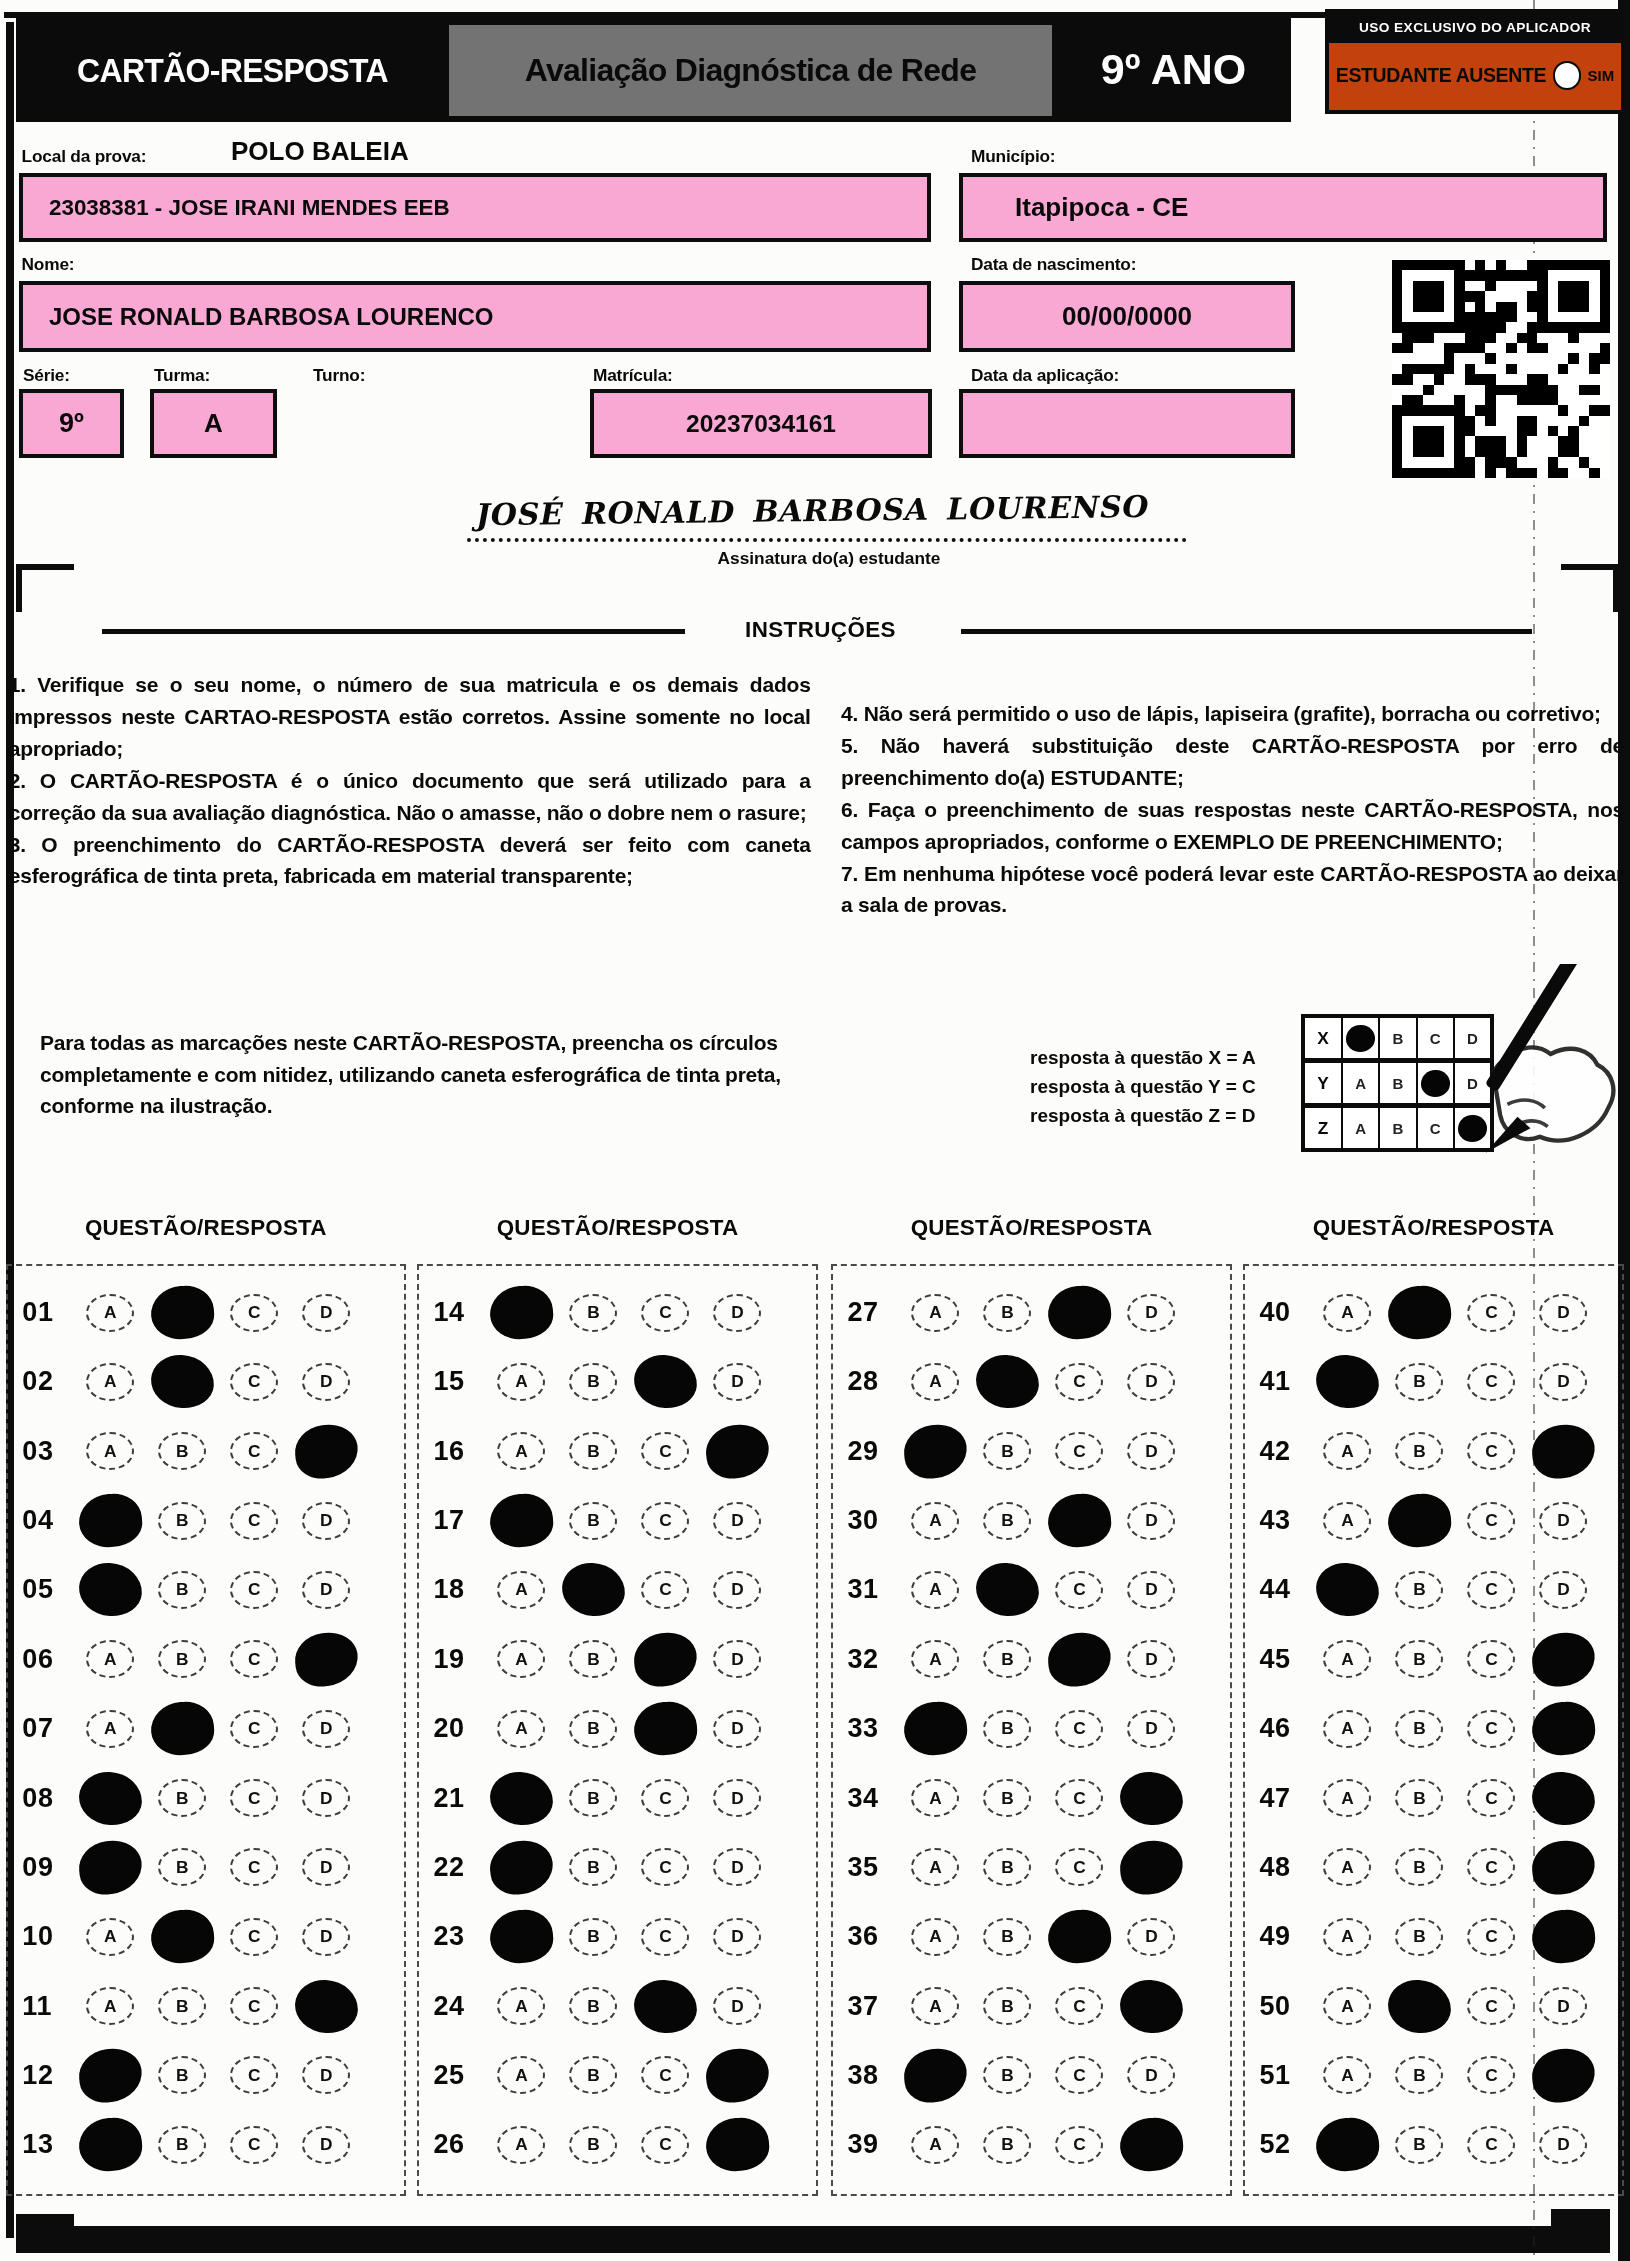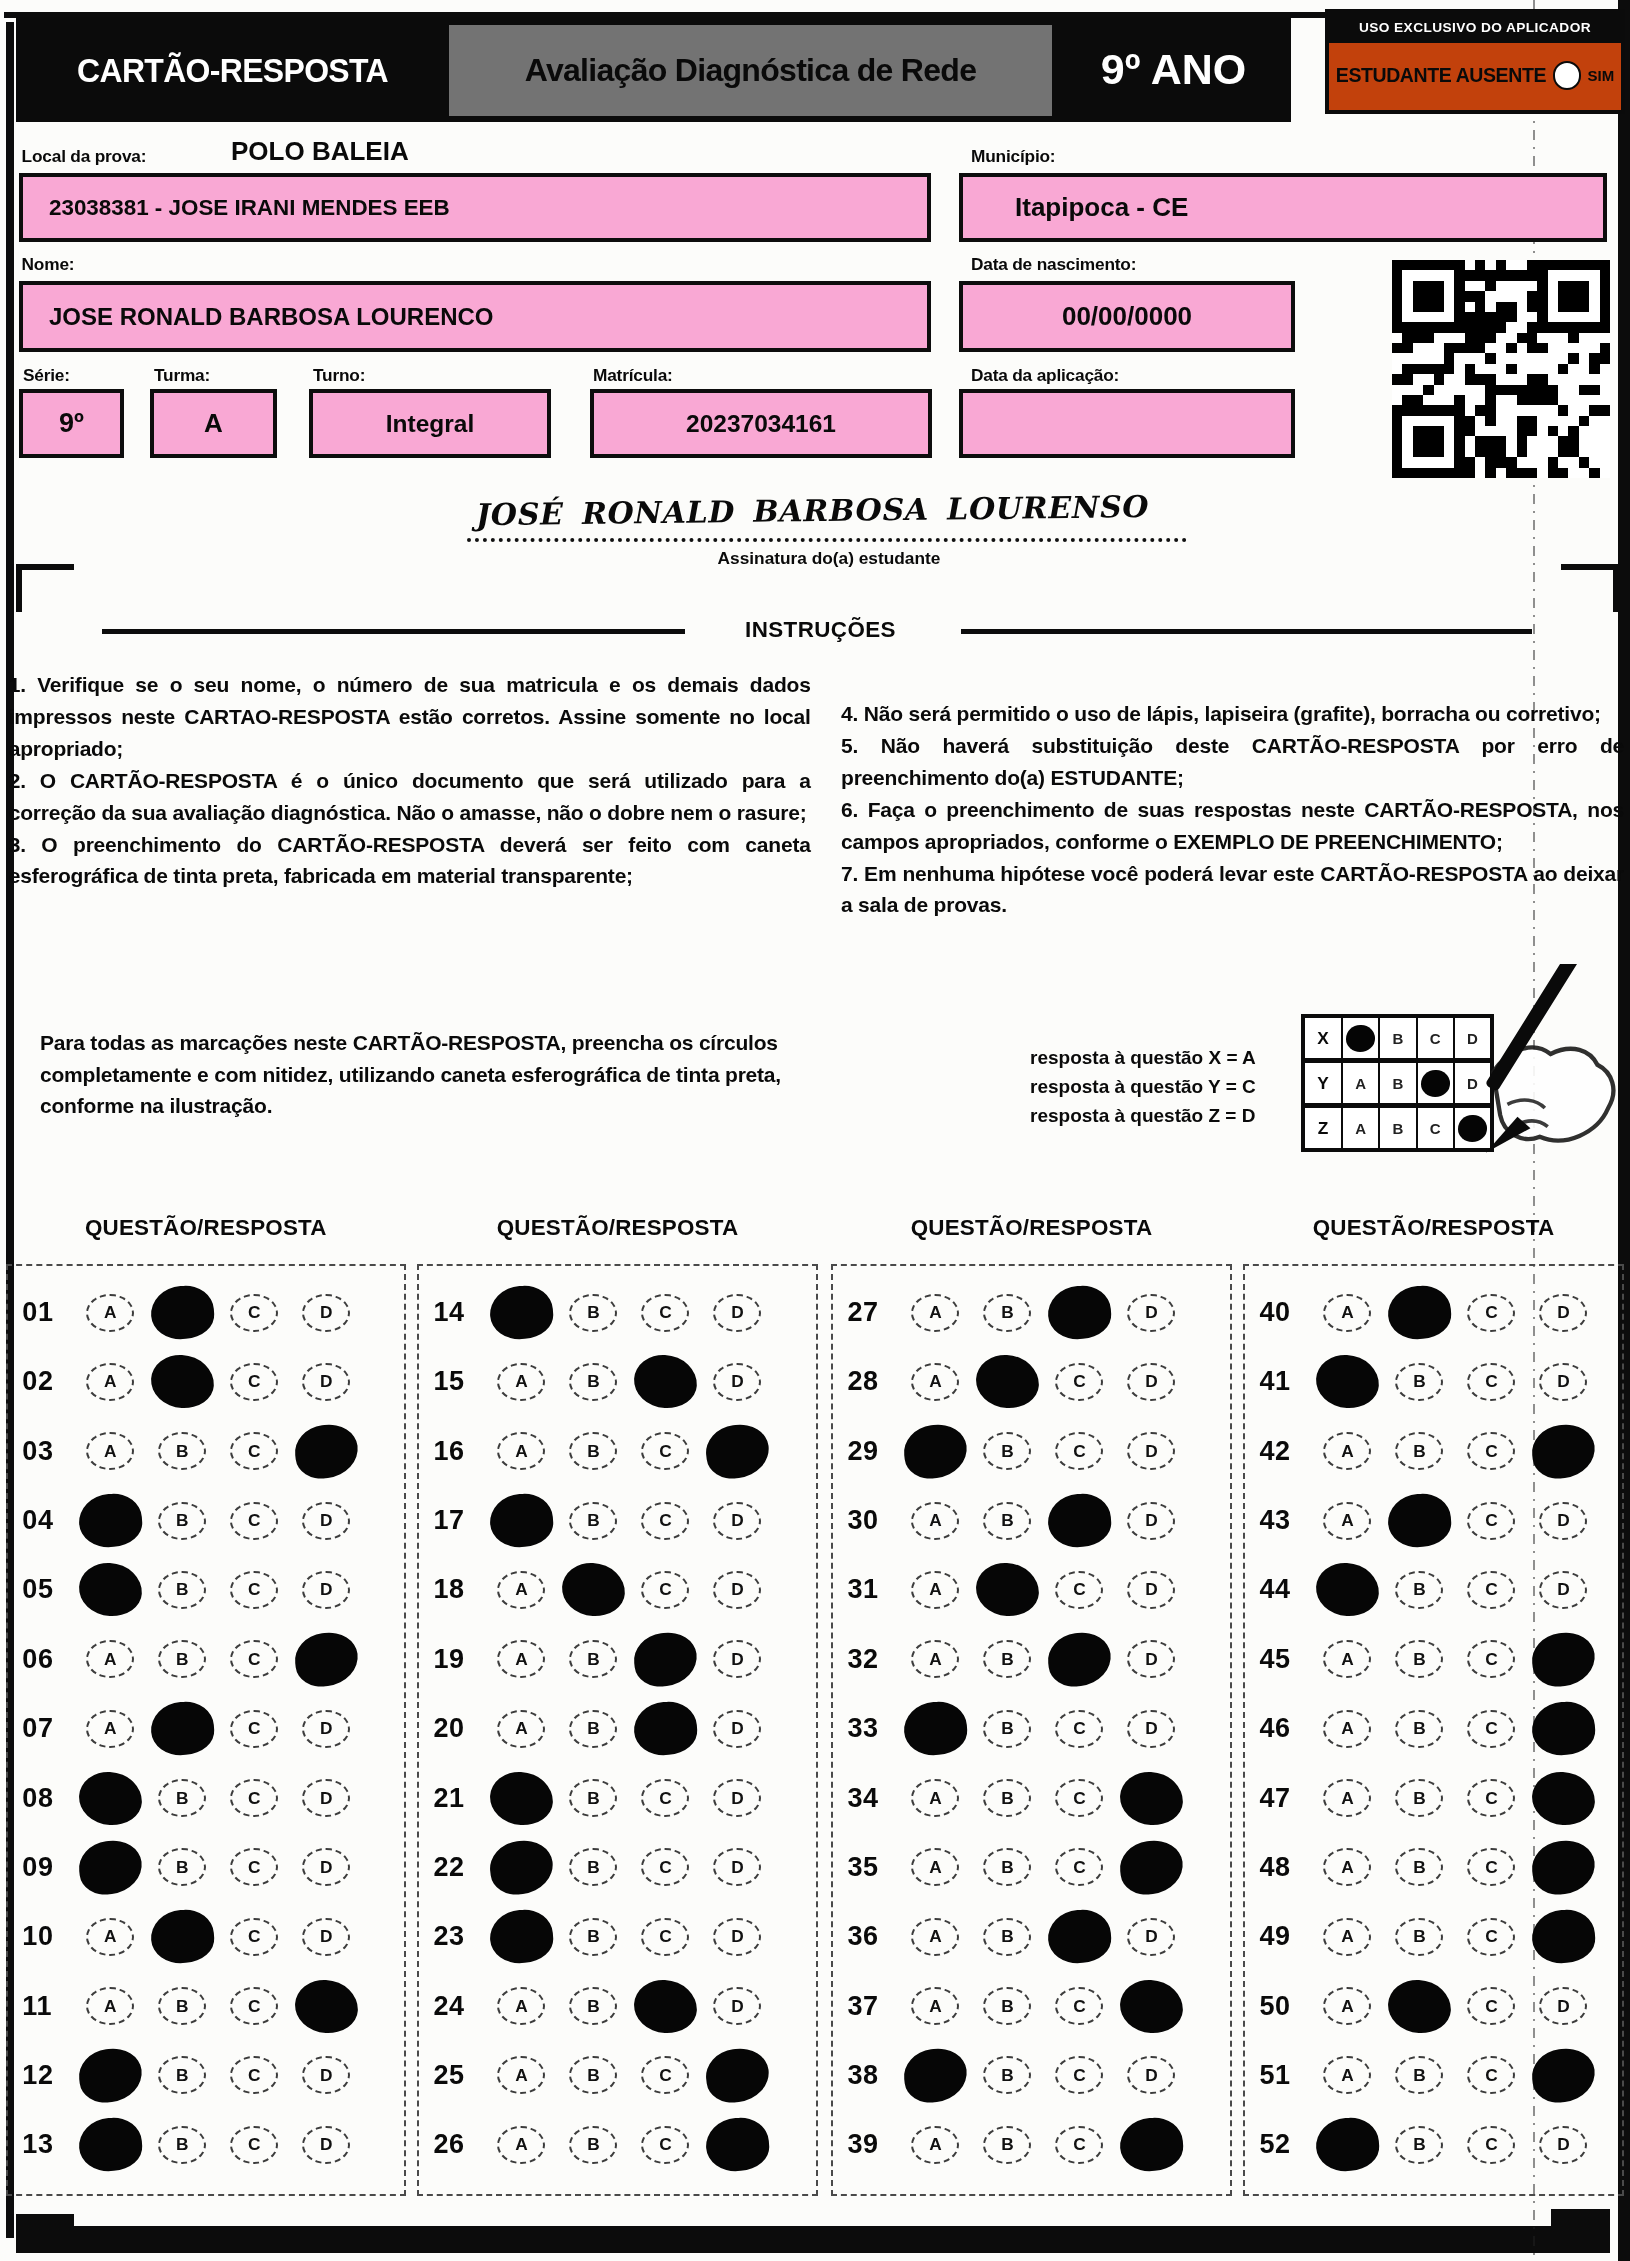--- a/index.html
+++ b/index.html
@@ -596,21 +596,20 @@
       <span></span>
       <span class="on"></span>
       <span></span>
     </div>
 
   <div class="abs field-label serie-label">Série:</div>
   <div class="abs fbox serie-box field-value">9º</div>
   <div class="abs field-label turma-label">Turma:</div>
   <div class="abs fbox turma-box field-value">A</div>
   <div class="abs field-label turno-label">Turno:</div>
-  <div class="abs fbox turno-box field-value">Integral</div>
   <div class="abs field-label matricula-label">Matrícula:</div>
   <div class="abs fbox matricula-box field-value">20237034161</div>
   <div class="abs field-label aplicacao-label">Data da aplicação:</div>
   <div class="abs fbox aplicacao-box field-value"></div>
 
   <div class="abs sig-line"></div>
   <div class="abs sig-text">JOSÉ RONALD BARBOSA LOURENSO</div>
   <div class="abs sig-label">Assinatura do(a) estudante</div>
 
   <div class="abs bracket-l"></div>

